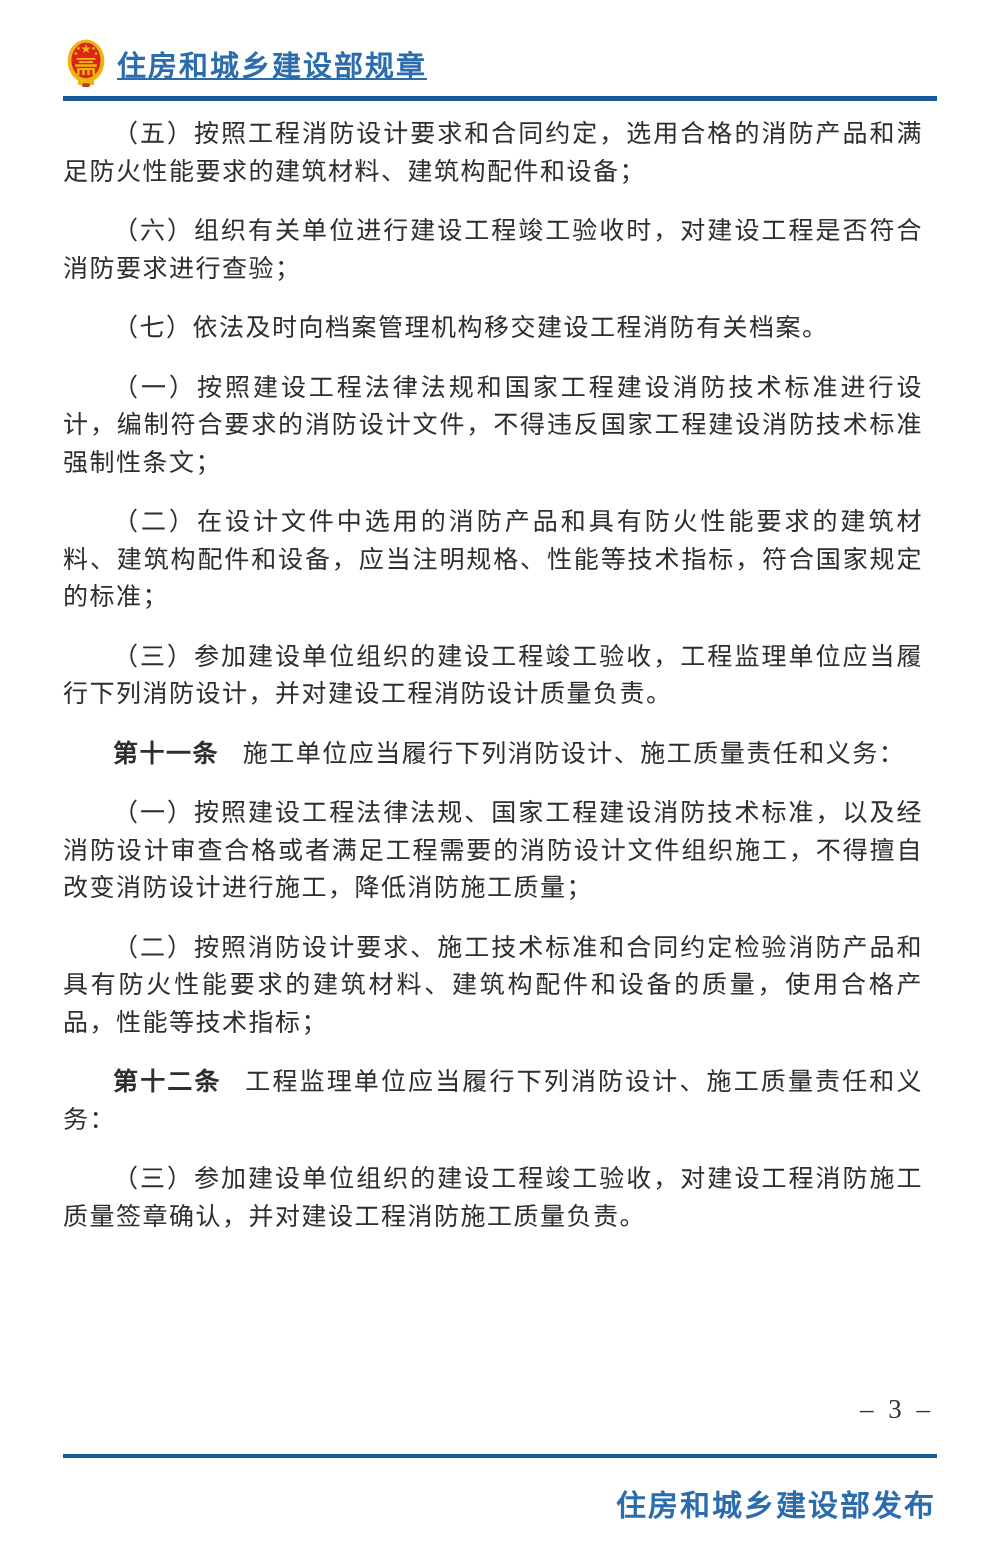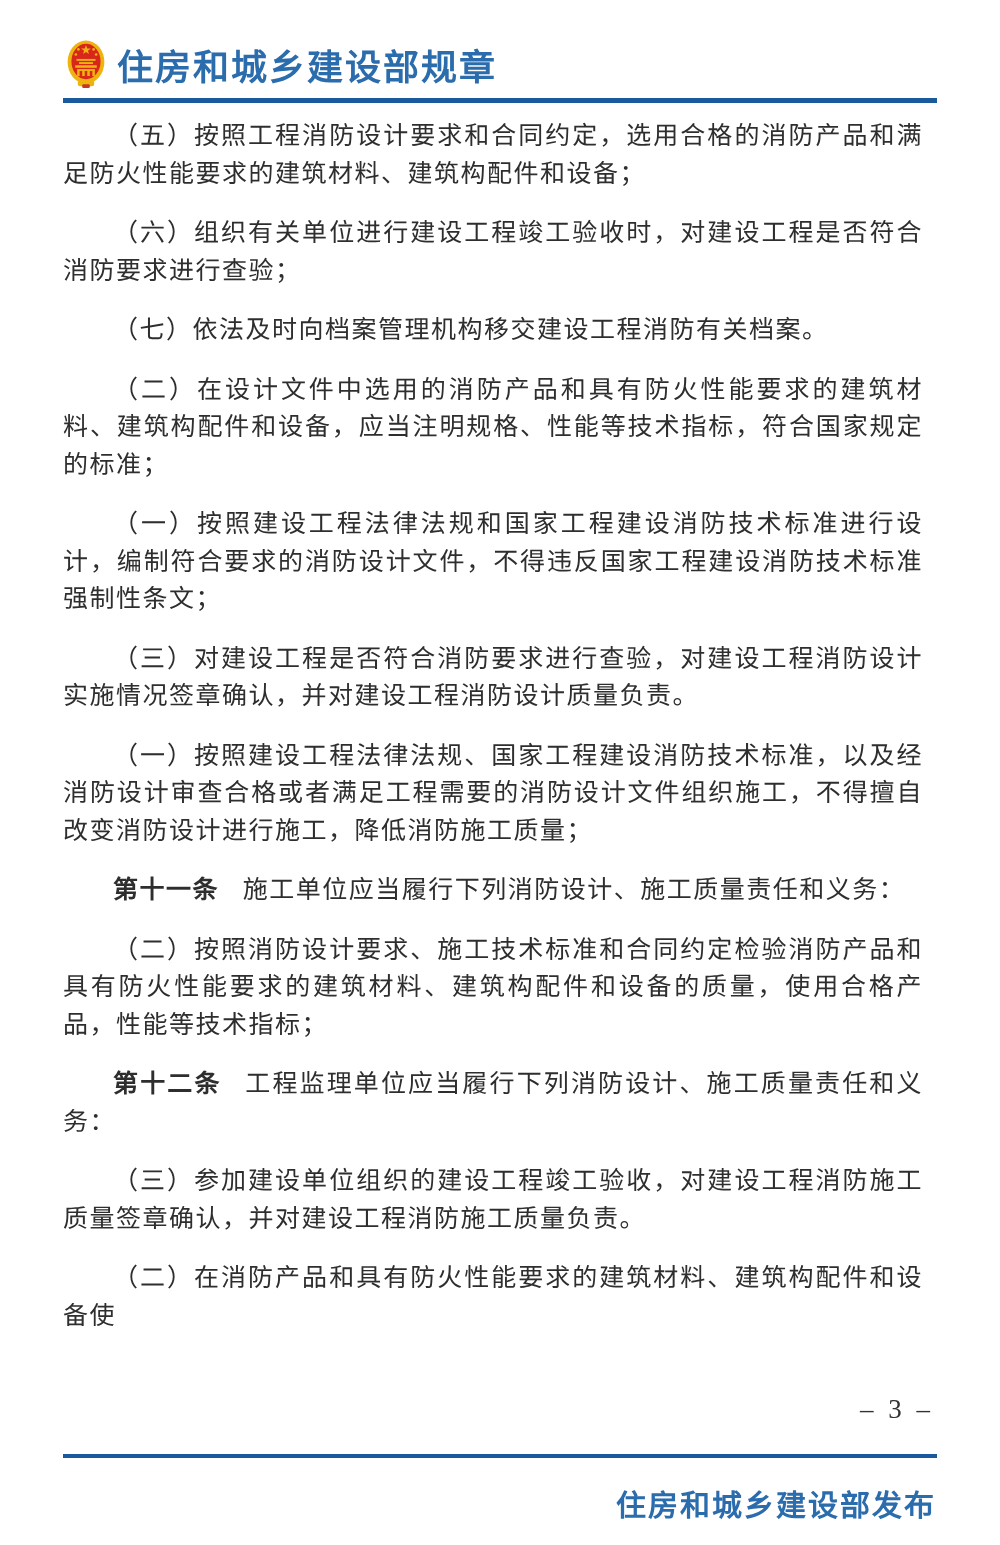--- a/index.html
+++ b/index.html
@@ -17,25 +17,26 @@
     background:#ffffff;
     overflow:hidden;
     font-family:"Liberation Serif","DejaVu Serif",serif;
   }
   
   .header{padding:38px 63px 0 63px;}
   .brand{display:flex;align-items:center;gap:12px;margin-left:4px;}
   .emblem{width:38px;height:50px;flex:0 0 auto;}
   .emblem svg{width:38px;height:50px;display:block;}
   .header-title{
-    font-size:36px;
+    font-size:29px;
     font-weight:bold;
     color:var(--accent);
     letter-spacing:2px;
     white-space:nowrap;
+    text-decoration:underline;
   }
   .header-rule{
     margin-top:8px;
     height:5px;
     background:var(--rule);
   }
   
   .doc-body{
     margin:14px 63px 0 63px;
     color:var(--text);
@@ -120,28 +121,27 @@
       <span class="header-title">住房和城乡建设部规章</span>
     </div>
     <div class="header-rule"></div>
   </header>
 
   <main class="doc-body">
 
   <p class="para">（五）按照工程消防设计要求和合同约定，选用合格的消防产品和满足防火性能要求的建筑材料、建筑构配件和设备；</p>
       <p class="para">（六）组织有关单位进行建设工程竣工验收时，对建设工程是否符合消防要求进行查验；</p>
       <p class="para">（七）依法及时向档案管理机构移交建设工程消防有关档案。</p>
+      <p class="para">（一）按照建设工程法律法规和国家工程建设消防技术标准进行设计，编制符合要求的消防设计文件，不得违反国家工程建设消防技术标准强制性条文；</p>
       <p class="para">（二）在设计文件中选用的消防产品和具有防火性能要求的建筑材料、建筑构配件和设备，应当注明规格、性能等技术指标，符合国家规定的标准；</p>
-      <p class="para">（一）按照建设工程法律法规和国家工程建设消防技术标准进行设计，编制符合要求的消防设计文件，不得违反国家工程建设消防技术标准强制性条文；</p>
-      <p class="para">（三）对建设工程是否符合消防要求进行查验，对建设工程消防设计实施情况签章确认，并对建设工程消防设计质量负责。</p>
+      <p class="para">（三）参加建设单位组织的建设工程竣工验收，工程监理单位应当履行下列消防设计，并对建设工程消防设计质量负责。</p>
+      <p class="para"><b class="article-label">第十一条</b>施工单位应当履行下列消防设计、施工质量责任和义务：</p>
       <p class="para">（一）按照建设工程法律法规、国家工程建设消防技术标准，以及经消防设计审查合格或者满足工程需要的消防设计文件组织施工，不得擅自改变消防设计进行施工，降低消防施工质量；</p>
-      <p class="para"><b class="article-label">第十一条</b>施工单位应当履行下列消防设计、施工质量责任和义务：</p>
       <p class="para">（二）按照消防设计要求、施工技术标准和合同约定检验消防产品和具有防火性能要求的建筑材料、建筑构配件和设备的质量，使用合格产品，性能等技术指标；</p>
       <p class="para"><b class="article-label">第十二条</b>工程监理单位应当履行下列消防设计、施工质量责任和义务：</p>
       <p class="para">（三）参加建设单位组织的建设工程竣工验收，对建设工程消防施工质量签章确认，并对建设工程消防施工质量负责。</p>
-      <p class="para">（二）在消防产品和具有防火性能要求的建筑材料、建筑构配件和设备使</p>
     </main>
 
   <div class="page-number">– 3 –</div>
   <div class="footer-rule"></div>
   <div class="footer-publisher">住房和城乡建设部发布</div>
 
 </div>
 
 </body></html>

